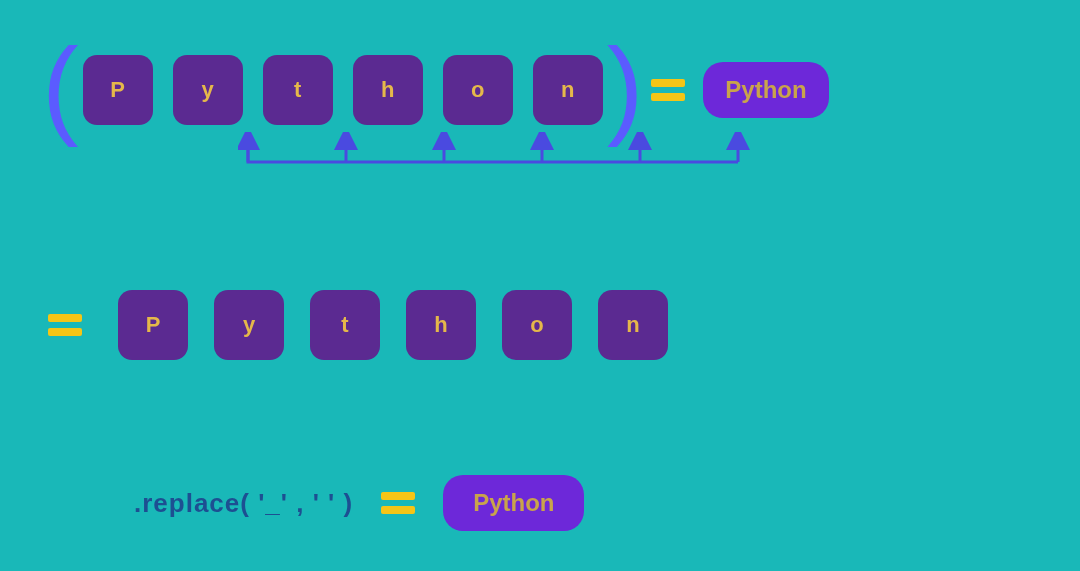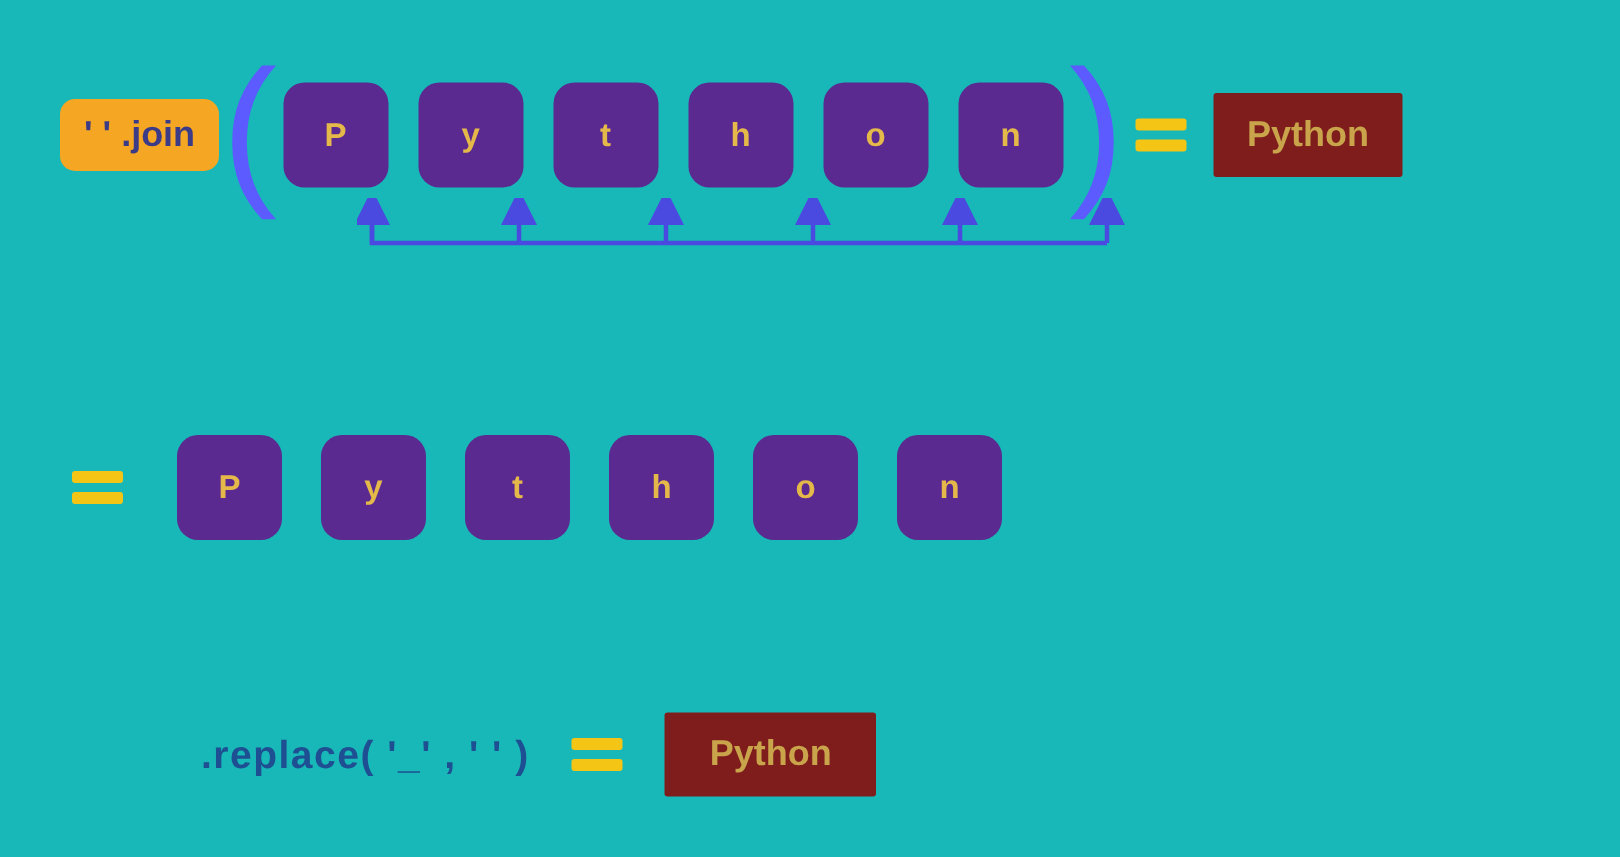--- a/index.html
+++ b/index.html
@@ -16,23 +16,23 @@
   .yellow-box {
     background: #F5A623;
     border-radius: 10px;
     padding: 10px 16px;
     display: inline-flex;
     align-items: center;
     font-weight: bold;
   }
 
   .purple-big {
-    background: #7f1d1d;
+    background: #6d28d9;
     color: #C9A44B;
-    border-radius: 2px;
+    border-radius: 20px;
     padding: 14px 22px;
     font-size: 24px;
     font-weight: bold;
     display: inline-block;
   }
 
   .purple-small {
     background: #5B2A91;
     color: #E5B84A;
     border-radius: 14px;
@@ -92,23 +92,20 @@
   #row3 .replace-text { color: #1D4F92; font-size: 26px; font-weight: bold; margin-left: 14px; letter-spacing: 1px; }
   #row3 .equals { margin: 0 28px; }
   #row3 .purple-big { padding: 14px 30px; }
 
   .underline-text span { text-decoration: underline; text-underline-offset: 3px; }
 </style>
 </head>
 <body>
 
 <div id="row1" class="row">
-  <div class="yellow-box">
-    <span>' '  .join</span>
-  </div>
 
   <div id="paren-group">
     <span class="paren">(</span>
     <div class="letters-row" id="row1-letters">
         <div class="purple-small">
           <span>P</span>
         </div>
         <div class="purple-small">
           <span>y</span>
         </div>

